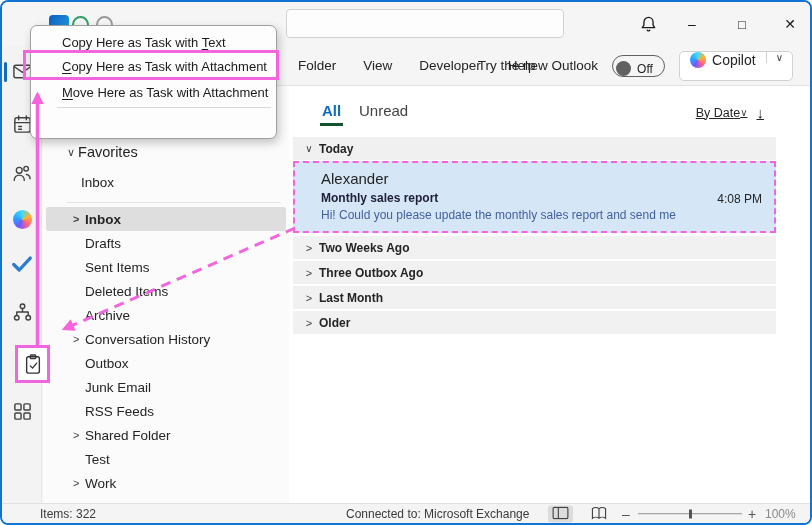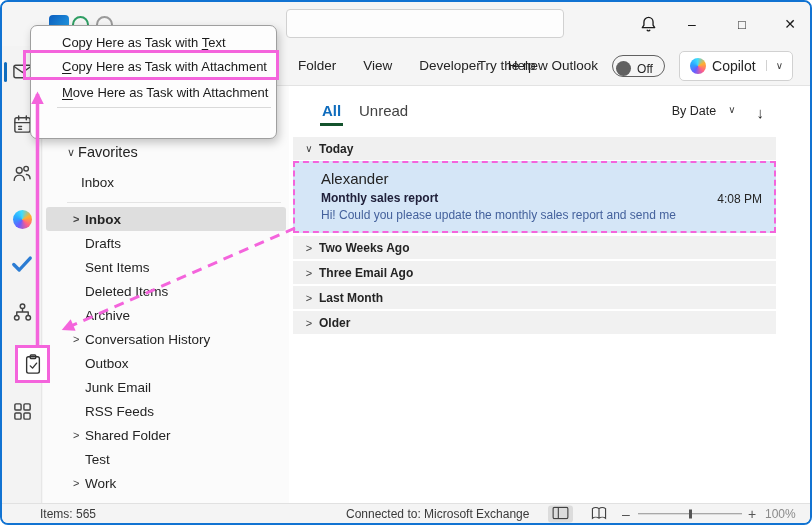--- a/index.html
+++ b/index.html
@@ -29,21 +29,21 @@
              border-bottom:1px solid #e3e3e3; }
   .ribbontabs { position:absolute; left:256px; top:0; height:100%; display:flex; gap:27px; align-items:center;
                 font-size:13.5px; color:#242424; }
   .ribbontabs span { cursor:default; }
   .menubar-right { position:absolute; right:17px; top:0; height:100%; display:flex; align-items:center; gap:14px; }
   .try-label { font-size:13.5px; color:#242424; }
   .toggle { width:53px; height:22px; border:1px solid #616161; border-radius:11px; display:flex;
             align-items:flex-end; gap:6px; padding:0 3px; background:#f5f5f5; }
   .toggle-knob { width:15px; height:15px; border-radius:50%; background:#616161; }
   .toggle-label { font-size:12px; color:#242424; }
-  .copilot-btn { height:30px; display:flex; align-items:center; border:1px solid #d1d1d1; border-radius:5px;
+  .copilot-btn { height:30px; display:flex; align-items:flex-start; border:1px solid #d1d1d1; border-radius:5px;
                  background:#fff; overflow:hidden; }
   .copilot-main { display:flex; align-items:center; gap:6px; padding:0 10px; font-size:14px; color:#242424; }
   .copilot-drop { display:flex; align-items:center; padding:0 9px; border-left:1px solid #d1d1d1;
                   font-size:10px; color:#424242; }
   .copilot-ico { width:16px; height:16px; border-radius:50%;
                  background:conic-gradient(from 210deg,#6a5cff,#2aa3ff,#3ddcff,#ffb02e,#ff5e8a,#6a5cff); }
 
   
   .rail { position:absolute; left:0; top:44px; bottom:20px; width:40px; background:#f3f3f3;
           border-right:1px solid #e7e7e7; }
@@ -69,22 +69,22 @@
   .folder-row.selected { background:#dedede; font-weight:bold; }
   .folder-row .chev { width:11px; font-size:11px; color:#424242; flex:0 0 11px; }
   .folder-row .flabel { padding-left:1px; }
 
   
   .msglist { position:absolute; left:250px; top:0; width:485px; height:100%; background:#fff; }
   .list-tabs { position:absolute; left:0; top:13px; right:0; height:33px; }
   .tab { position:absolute; font-size:15px; }
   .tab-all { left:27px; top:3px; color:#0f6cbd; font-weight:bold; border-bottom:3px solid #14532d; padding:0 2px 4px; }
   .tab-unread { left:66px; top:3px; color:#424242; }
-  .sortarea { position:absolute; right:14px; top:5px; display:flex; align-items:flex-start; gap:12px;
-              font-size:12.5px; color:#242424; }
+  .sortarea { position:absolute; right:14px; top:5px; display:flex; align-items:center; gap:0;
+              font-size:12.5px; color:#242424;text-decoration:underline; }
   .sort-chev { font-size:10px; color:#424242; }
   .sort-arrow { font-size:15px; margin-left:9px; color:#242424; }
   .group-header { position:absolute; left:0; top:51px; right:2px; height:23px; background:#f0f0f0;
                   display:flex; align-items:center; font-size:12px; font-weight:bold; color:#242424; }
   .group-header .gchev { width:20px; text-align:center; font-size:10px; font-weight:normal; color:#424242; margin-left:6px; }
   .email { position:absolute; left:0; top:75px; right:2px; height:72px; background:#d5e6f7;
            border:2px dashed #f464dc; }
   .email-sender { position:absolute; left:26px; top:7px; font-size:15px; color:#242424; }
   .email-subject { position:absolute; left:26px; top:28px; font-size:12px; font-weight:bold; color:#20203a; }
   .email-preview { position:absolute; left:26px; top:45px; font-size:12px; color:#44619c; }
@@ -323,39 +323,39 @@
 
       <div class="sections">
 
           <div class="section-row">
             <span class="gchev">&gt;</span>
             <span>Two Weeks Ago</span>
           </div>
 
           <div class="section-row">
             <span class="gchev">&gt;</span>
-            <span>Three Email Ago</span>
+            <span>Three Outbox Ago</span>
           </div>
 
           <div class="section-row">
             <span class="gchev">&gt;</span>
             <span>Last Month</span>
           </div>
 
           <div class="section-row">
             <span class="gchev">&gt;</span>
             <span>Older</span>
           </div>
         </div>
 
     </div>
   </div>
 
   <div class="statusbar">
-    <span class="sb" style="left:38px;">Items: 565</span>
+    <span class="sb" style="left:38px;">Items: 322</span>
     <span class="sb" style="left:344px;">Connected to: Microsoft Exchange</span>
     <span class="sb sb-ico sb-layout">
       <svg width="17" height="13" viewBox="0 0 19 15">
           <rect x="1" y="1" width="17" height="13" rx="1.5"></rect>
           <path d="M7 1 V14"></path>
         </svg>
     </span>
     <span class="sb sb-ico sb-book">
       <svg width="18" height="14" viewBox="0 0 20 16">
           <path d="M10 3 C8 1.4 4.5 1.4 2.5 3 V14 C4.5 12.4 8 12.4 10 14 M10 3 C12 1.4 15.5 1.4 17.5 3 V14 C15.5 12.4 12 12.4 10 14 M10 3 V14"></path>

